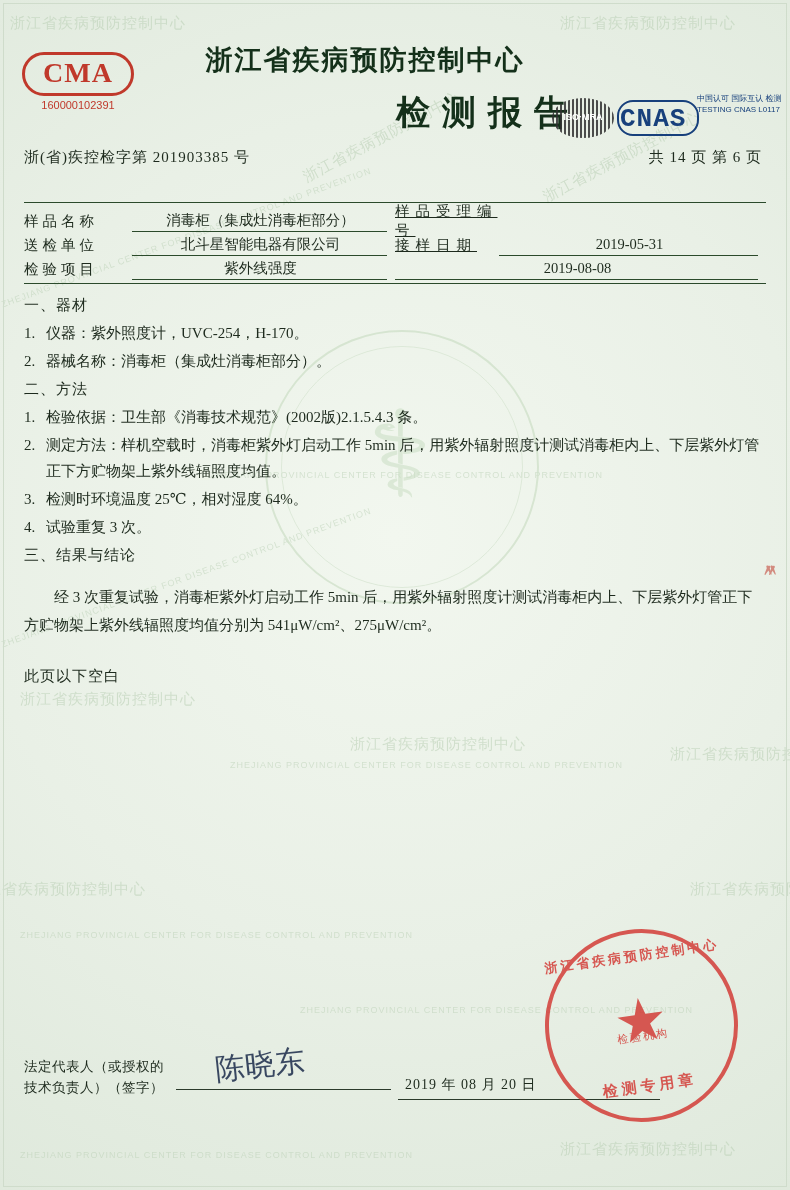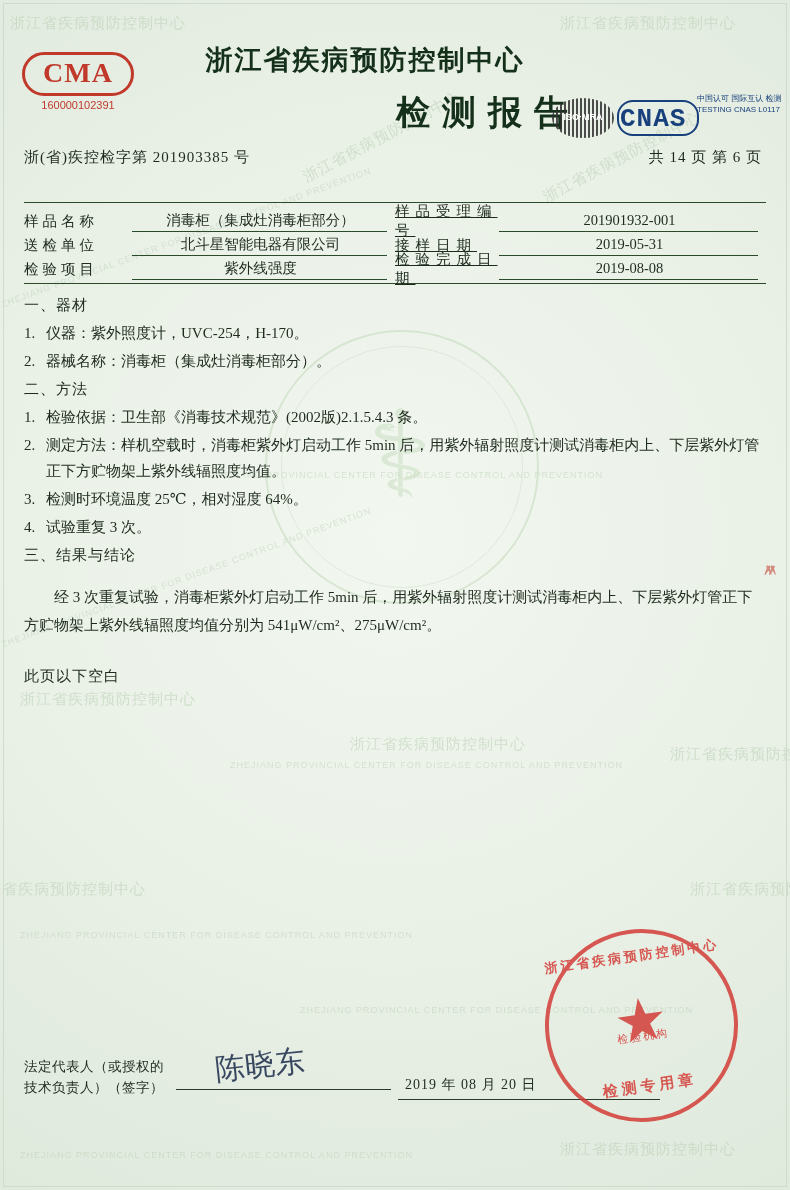--- a/index.html
+++ b/index.html
@@ -246,42 +246,40 @@
 
     <div class="info">
 
       <div class="inforow">
         <div class="half">
           <div class="lbl">样品名称</div>
           <div class="val">消毒柜（集成灶消毒柜部分）</div>
         </div>
         <div class="half">
           <div class="lbl w2">样品受理编号</div>
-          <div class="val">201901932-001</div>
         </div>
       </div>
 
       <div class="inforow">
         <div class="half">
           <div class="lbl">送检单位</div>
           <div class="val">北斗星智能电器有限公司</div>
         </div>
         <div class="half">
           <div class="lbl w2">接样日期</div>
           <div class="val">2019-05-31</div>
         </div>
       </div>
 
       <div class="inforow">
         <div class="half">
           <div class="lbl">检验项目</div>
           <div class="val">紫外线强度</div>
         </div>
         <div class="half">
-          <div class="lbl w2">检验完成日期</div>
           <div class="val">2019-08-08</div>
         </div>
       </div>
 
     </div>
 
     <div class="body">
 
       <p class="sect">一、器材</p>
       <p class="item">

